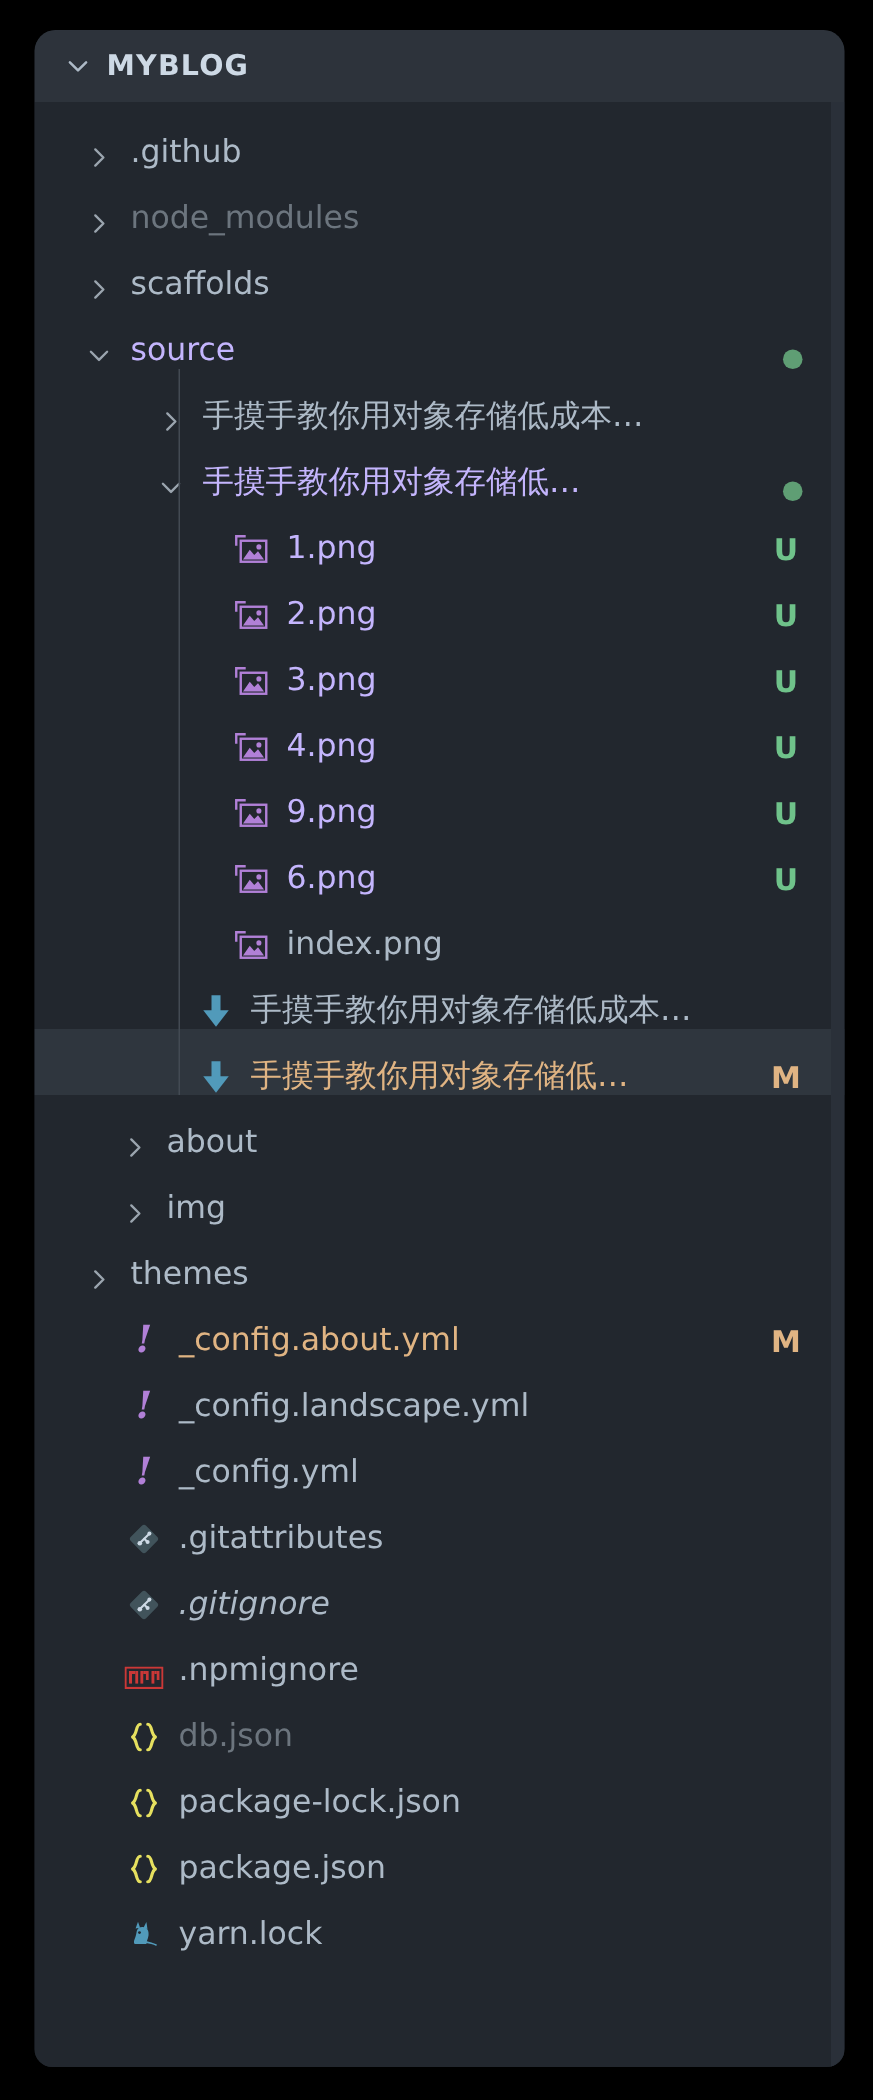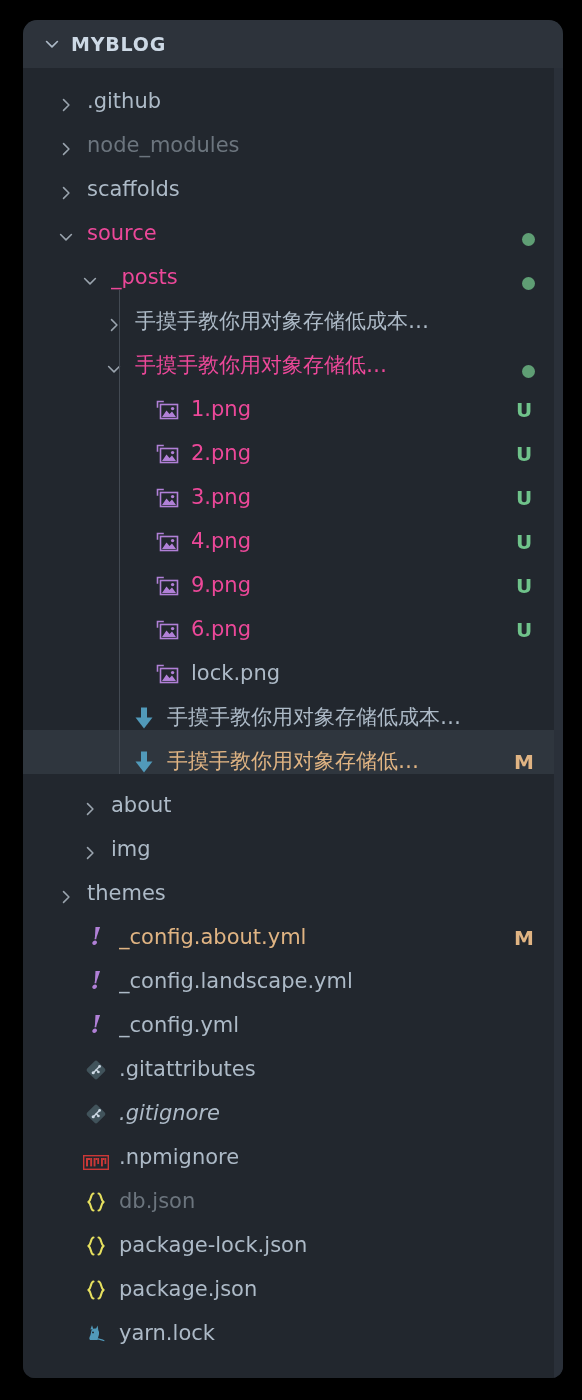--- a/index.html
+++ b/index.html
@@ -117,21 +117,21 @@
     color: #adbac7;
     overflow: hidden;
     text-overflow: ellipsis;
     line-height: 1;
     padding-bottom: 2px;
   }
 
   
   .c-normal    { color: #adbac7; }
   .c-dim       { color: #6c757e; }
-  .c-green     { color: #ec4899; }
+  .c-green     { color: #c4b5fd; }
   .c-amber     { color: #e0b483; }
 
   
   .row-right {
     margin-left: auto;
     display: flex;
     align-items: center;
     padding-right: 28px;
     gap: 0;
   }
@@ -216,57 +216,45 @@
             <svg width="18" height="18" viewBox="0 0 16 16">
               <path d="M3.2 5.8 L8 10.6 L12.8 5.8" fill="none" stroke="#9aa4ae" stroke-width="1.4" stroke-linecap="round" stroke-linejoin="round"></path>
             </svg>
           </span>
           <span class="row-label c-green" style="margin-left: 6px;">source</span>
           <span class="row-right">
             <span class="dot"></span>
           </span>
         </div>
         <div class="tree-row">
-          <span style="flex: 0 0 52px;"></span>
+          <span class="guide" style="left: 96px;"></span>
+          <span style="flex: 0 0 76px;"></span>
+          <span class="twisty">
+            <svg width="18" height="18" viewBox="0 0 16 16">
+              <path d="M5.8 3.2 L10.6 8 L5.8 12.8" fill="none" stroke="#9aa4ae" stroke-width="1.4" stroke-linecap="round" stroke-linejoin="round"></path>
+            </svg>
+          </span>
+          <span class="row-label c-normal" style="margin-left: 6px;">手摸手教你用对象存储低成本…</span>
+          <span class="row-right"></span>
+        </div>
+        <div class="tree-row">
+          <span class="guide" style="left: 96px;"></span>
+          <span style="flex: 0 0 76px;"></span>
           <span class="twisty">
             <svg width="18" height="18" viewBox="0 0 16 16">
               <path d="M3.2 5.8 L8 10.6 L12.8 5.8" fill="none" stroke="#9aa4ae" stroke-width="1.4" stroke-linecap="round" stroke-linejoin="round"></path>
             </svg>
           </span>
-          <span class="row-label c-green" style="margin-left: 6px;">_posts</span>
+          <span class="row-label c-green" style="margin-left: 6px;">手摸手教你用对象存储低…</span>
           <span class="row-right">
             <span class="dot"></span>
           </span>
         </div>
         <div class="tree-row">
           <span class="guide" style="left: 96px;"></span>
-          <span style="flex: 0 0 76px;"></span>
-          <span class="twisty">
-            <svg width="18" height="18" viewBox="0 0 16 16">
-              <path d="M5.8 3.2 L10.6 8 L5.8 12.8" fill="none" stroke="#9aa4ae" stroke-width="1.4" stroke-linecap="round" stroke-linejoin="round"></path>
-            </svg>
-          </span>
-          <span class="row-label c-normal" style="margin-left: 6px;">手摸手教你用对象存储低成本…</span>
-          <span class="row-right"></span>
-        </div>
-        <div class="tree-row">
-          <span class="guide" style="left: 96px;"></span>
-          <span style="flex: 0 0 76px;"></span>
-          <span class="twisty">
-            <svg width="18" height="18" viewBox="0 0 16 16">
-              <path d="M3.2 5.8 L8 10.6 L12.8 5.8" fill="none" stroke="#9aa4ae" stroke-width="1.4" stroke-linecap="round" stroke-linejoin="round"></path>
-            </svg>
-          </span>
-          <span class="row-label c-green" style="margin-left: 6px;">手摸手教你用对象存储低…</span>
-          <span class="row-right">
-            <span class="dot"></span>
-          </span>
-        </div>
-        <div class="tree-row">
-          <span class="guide" style="left: 96px;"></span>
           <span style="flex: 0 0 100px;"></span>
           <span class="twisty empty"></span>
           <span class="row-icon">
             <svg width="24" height="22" viewBox="0 0 24 22">
               <path d="M1.5 1.5 H7 M1.5 1.5 V7" fill="none" stroke="#b180d7" stroke-width="1.6" stroke-linecap="square"></path>
               <rect x="4.5" y="4.5" width="17" height="14" fill="none" stroke="#b180d7" stroke-width="1.6"></rect>
               <path d="M6 17 L10.5 10.5 L13.5 14 L16 11.5 L20 17 Z" fill="#b180d7"></path>
               <circle cx="16.6" cy="8.6" r="1.7" fill="#b180d7"></circle>
             </svg>
           </span>
@@ -365,21 +353,21 @@
           <span style="flex: 0 0 100px;"></span>
           <span class="twisty empty"></span>
           <span class="row-icon">
             <svg width="24" height="22" viewBox="0 0 24 22">
               <path d="M1.5 1.5 H7 M1.5 1.5 V7" fill="none" stroke="#b180d7" stroke-width="1.6" stroke-linecap="square"></path>
               <rect x="4.5" y="4.5" width="17" height="14" fill="none" stroke="#b180d7" stroke-width="1.6"></rect>
               <path d="M6 17 L10.5 10.5 L13.5 14 L16 11.5 L20 17 Z" fill="#b180d7"></path>
               <circle cx="16.6" cy="8.6" r="1.7" fill="#b180d7"></circle>
             </svg>
           </span>
-          <span class="row-label c-normal" style="margin-left: 8px;">lock.png</span>
+          <span class="row-label c-normal" style="margin-left: 8px;">index.png</span>
           <span class="row-right"></span>
         </div>
         <div class="tree-row">
           <span class="guide" style="left: 96px;"></span>
           <span style="flex: 0 0 76px;"></span>
           <span class="twisty empty"></span>
           <span class="row-icon">
             <svg width="22" height="24" viewBox="0 0 22 24">
               <path d="M11 1.5 L11 13.5" stroke="#519aba" stroke-width="6" stroke-linecap="butt"></path>
               <path d="M2.5 11.5 L11 22.5 L19.5 11.5 Z" fill="#519aba"></path>

